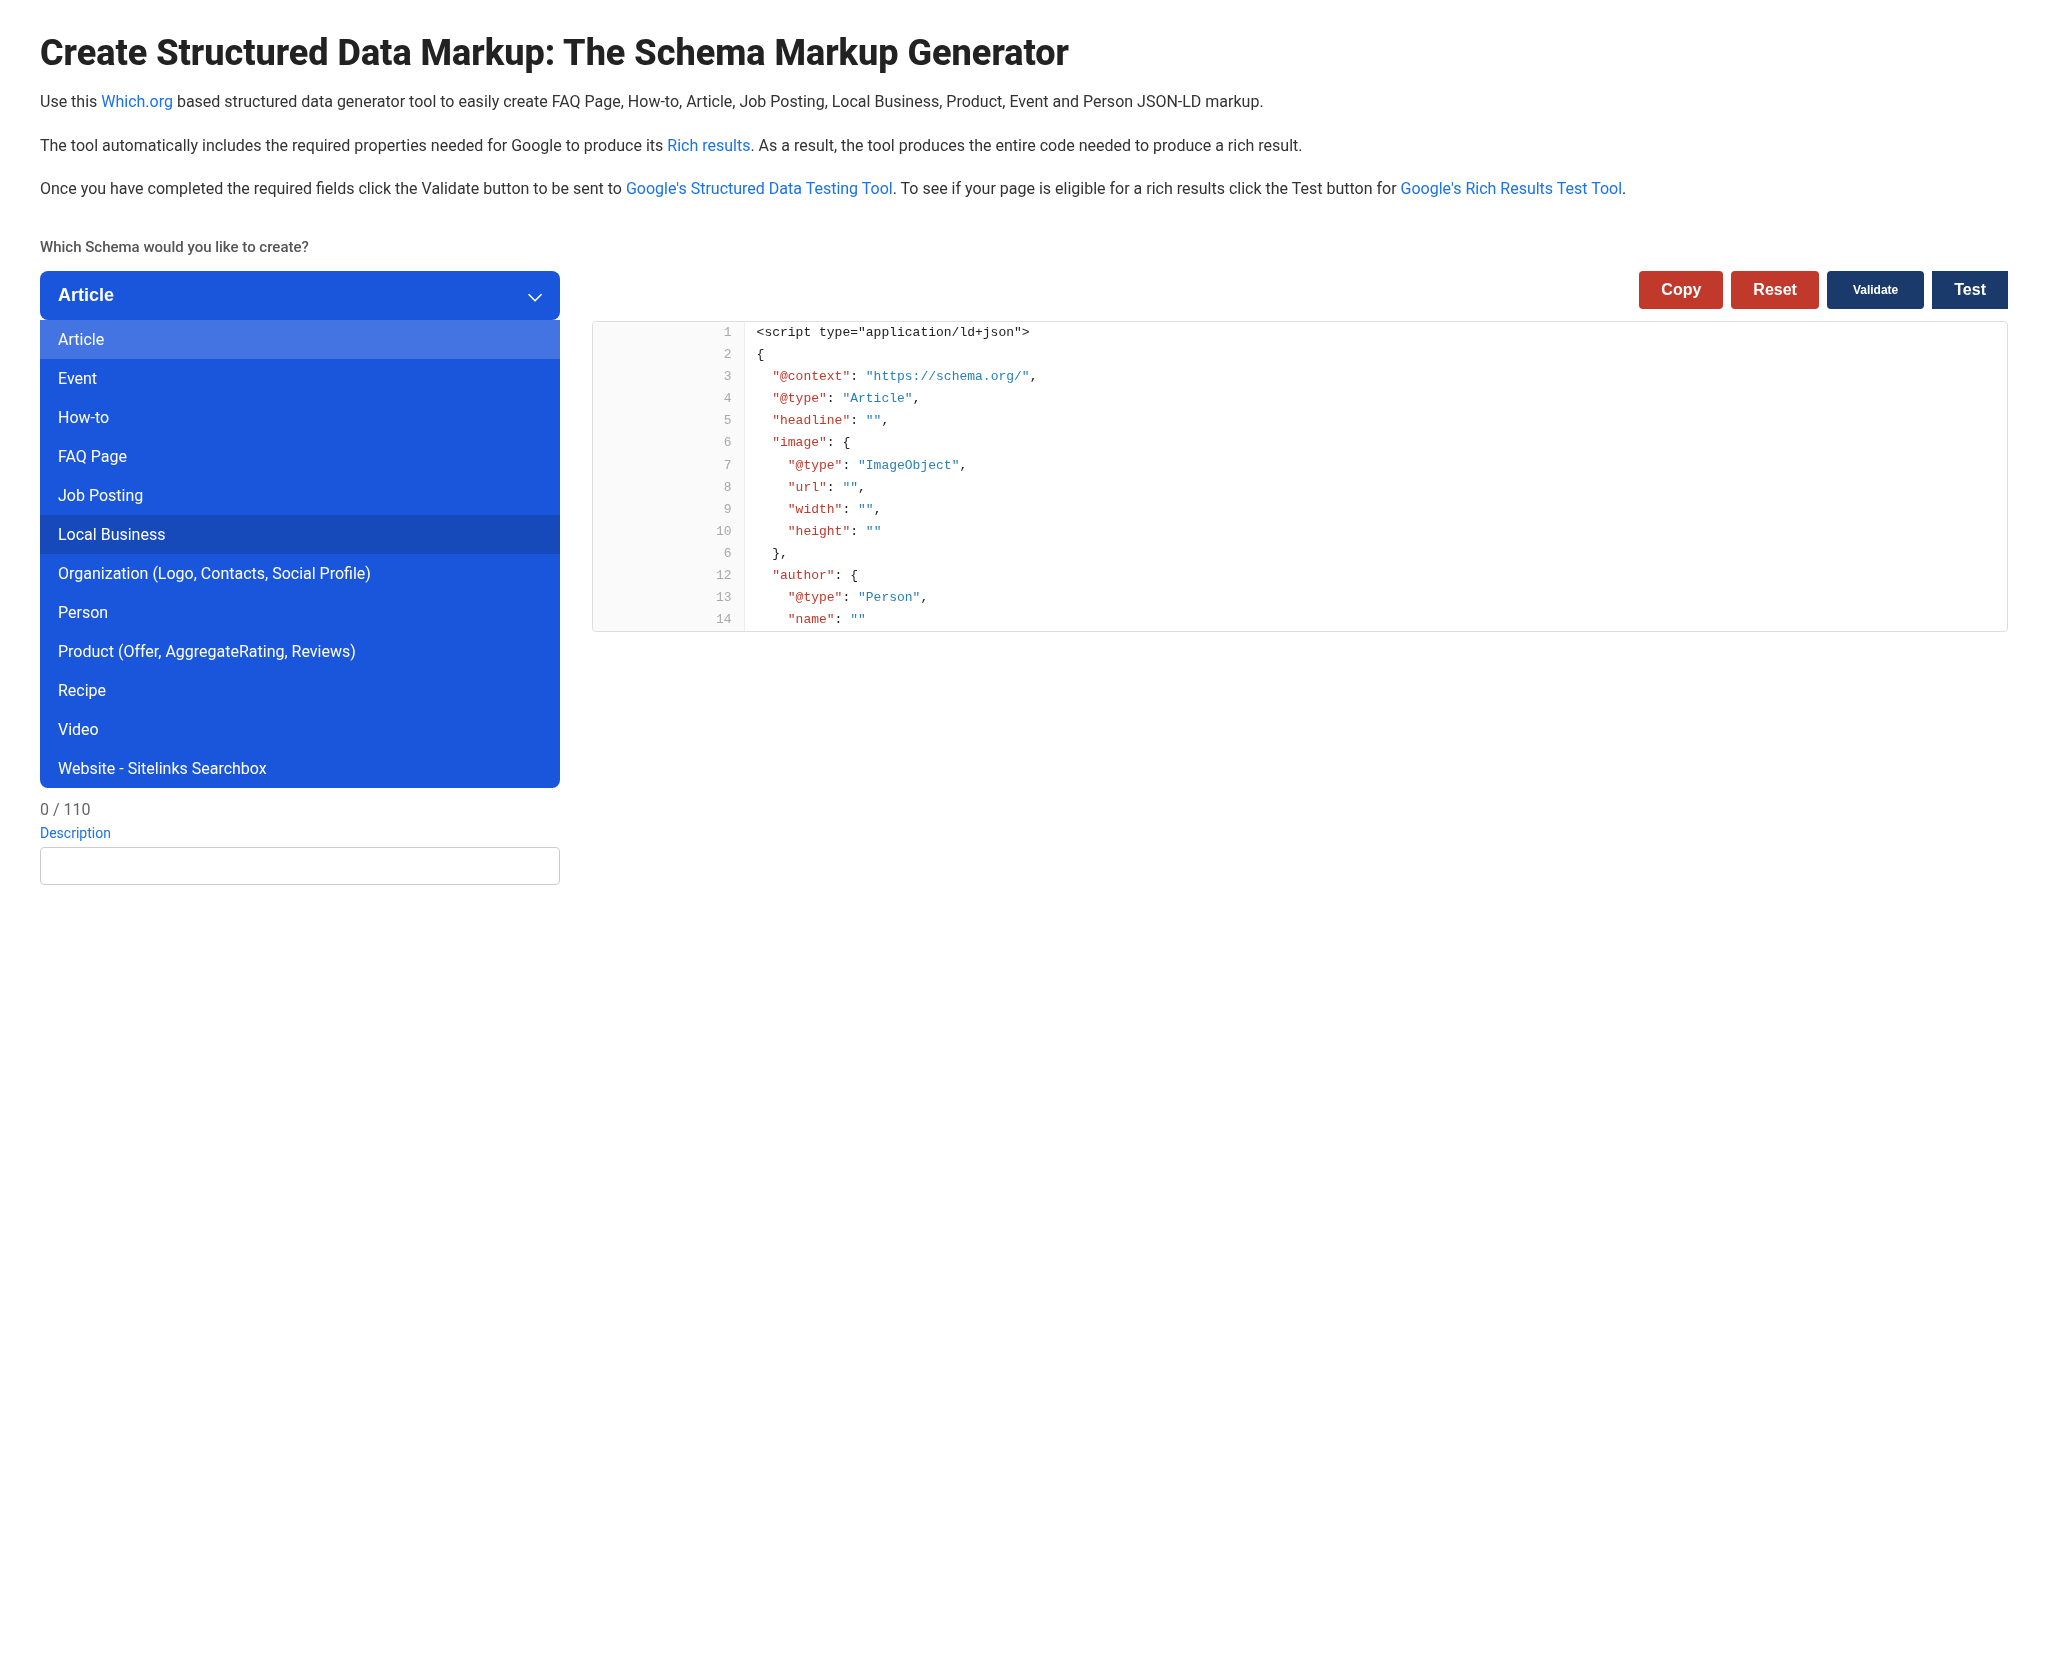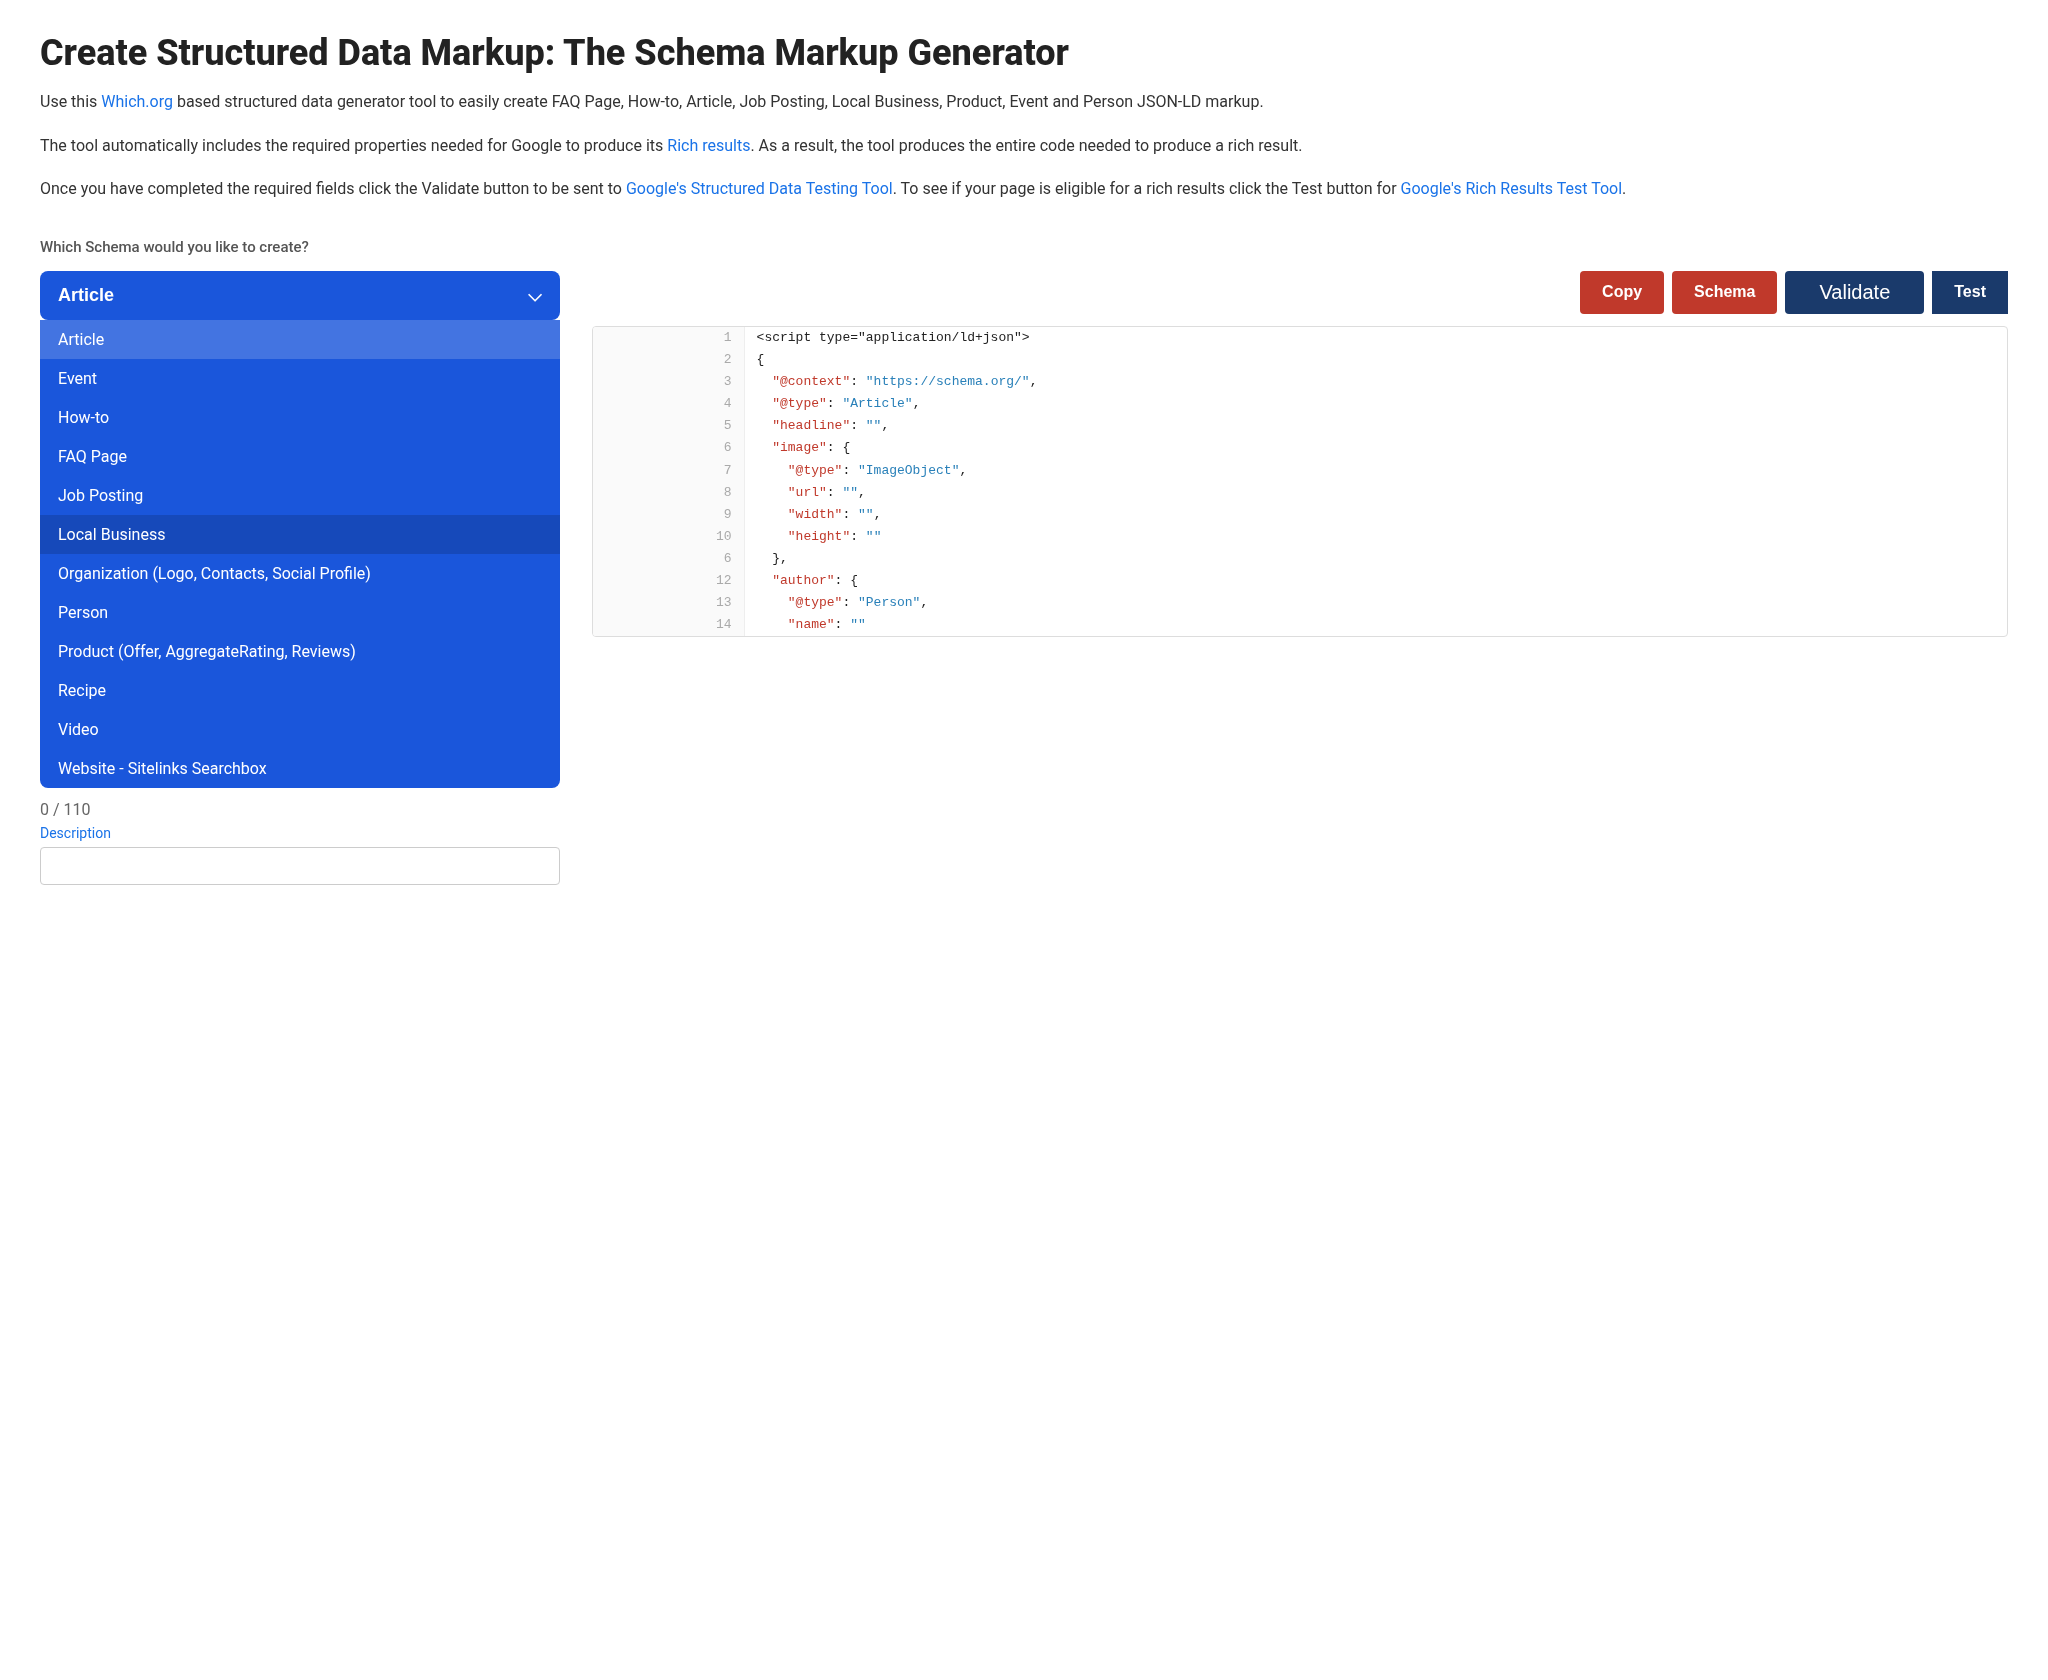--- a/index.html
+++ b/index.html
@@ -129,23 +129,23 @@
       padding: 10px 22px;
       font-size: 16px;
       font-weight: 600;
       border-radius: 4px;
       cursor: pointer;
     }
     .btn-validate {
       background: #1a3a6b;
       color: #fff;
       border: none;
-      padding: 10px 34px;
-      font-size: 20px;
-      font-weight: 400;
+      padding: 10px 26px;
+      font-size: 12px;
+      font-weight: 700;
       border-radius: 4px;
       cursor: pointer;
     }
     .btn-test {
       background: #1a3a6b;
       color: #fff;
       border: none;
       padding: 10px 22px;
       font-size: 16px;
       font-weight: 600;
@@ -237,21 +237,21 @@
 
     
     <p class="field-label">Description</p>
     <input class="field-input" type="text" value="" placeholder="" style="">
   </div>
 
   <div class="right-panel">
 
     <div class="code-toolbar">
       <button class="btn-copy">Copy</button>
-      <button class="btn-reset">Schema</button>
+      <button class="btn-reset">Reset</button>
       <button class="btn-validate">Validate</button>
       <button class="btn-test">Test</button>
     </div>
 
     <div class="code-block">
       <div class="code-lines" id="code-lines-container">
 
       <div class="code-line">
             <div class="line-num">1</div>
             <div class="line-content">&lt;script type="application/ld+json"&gt;</div>

